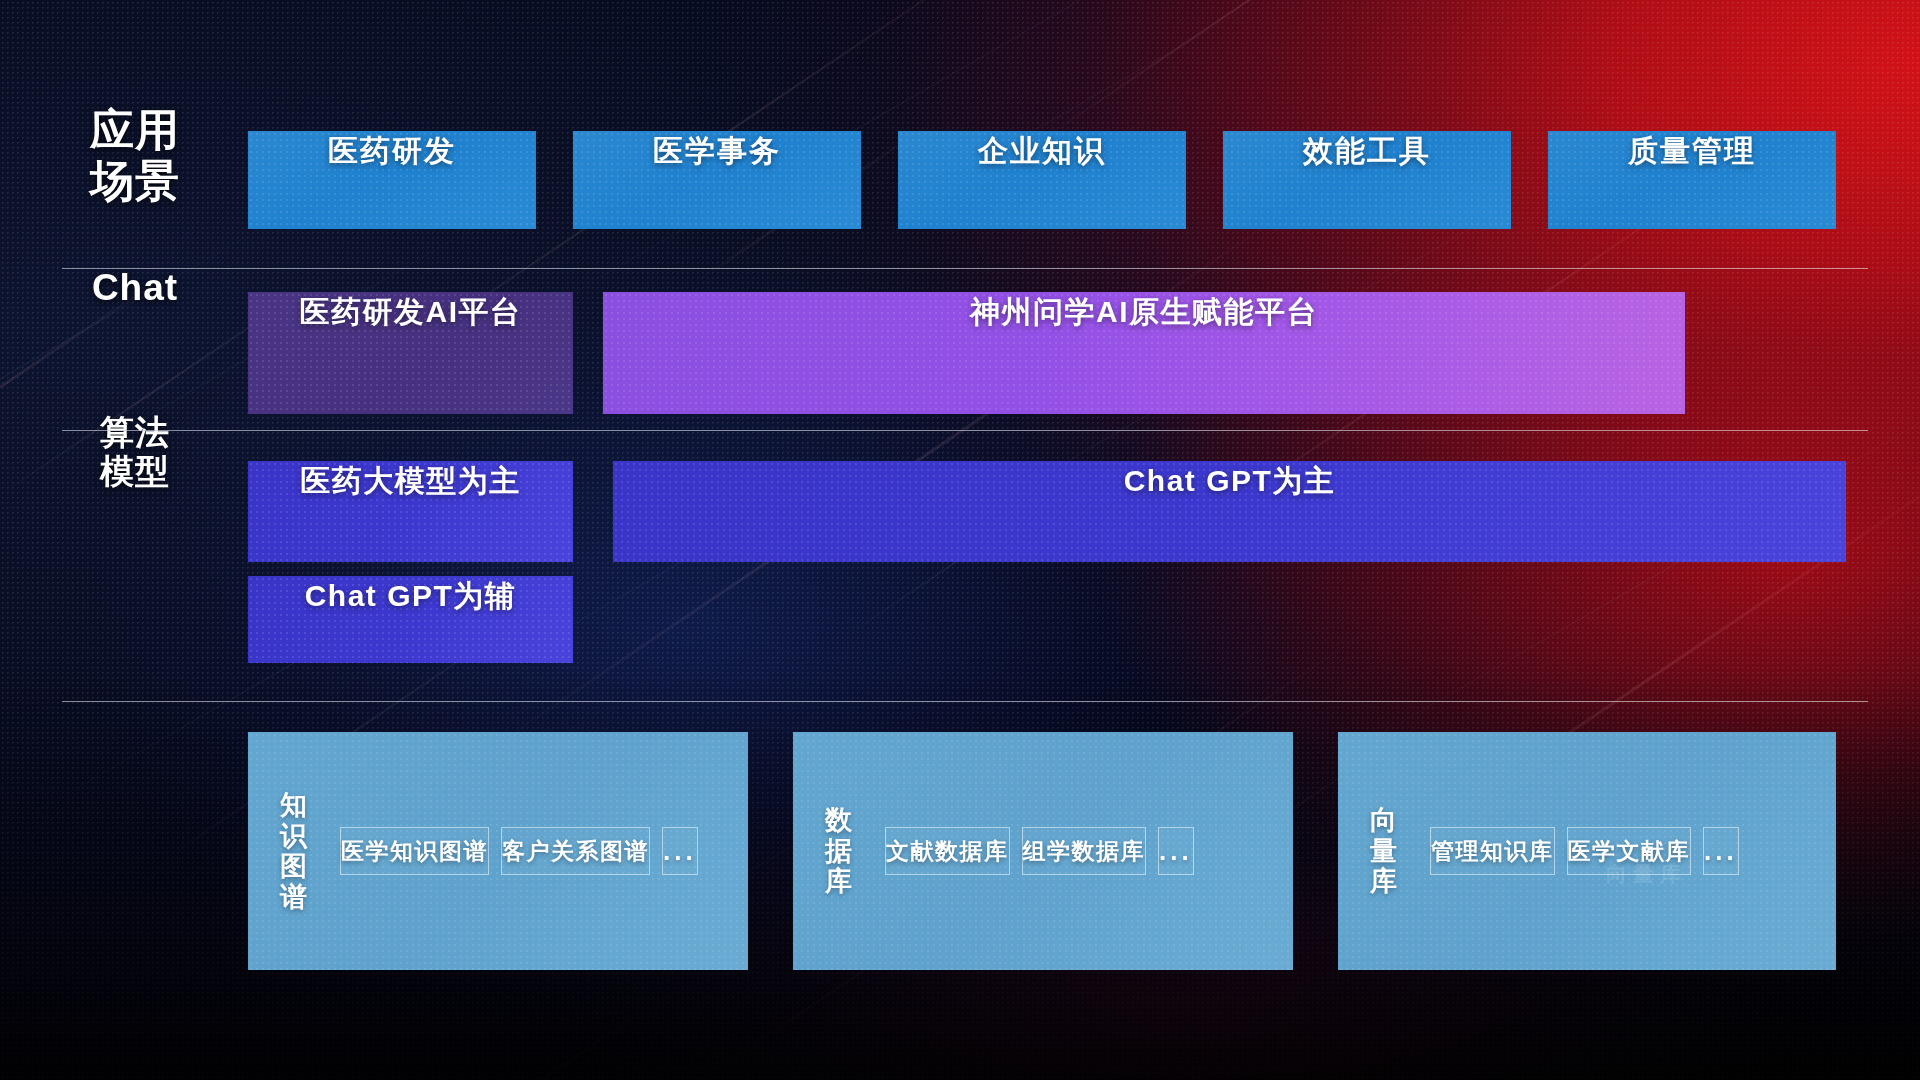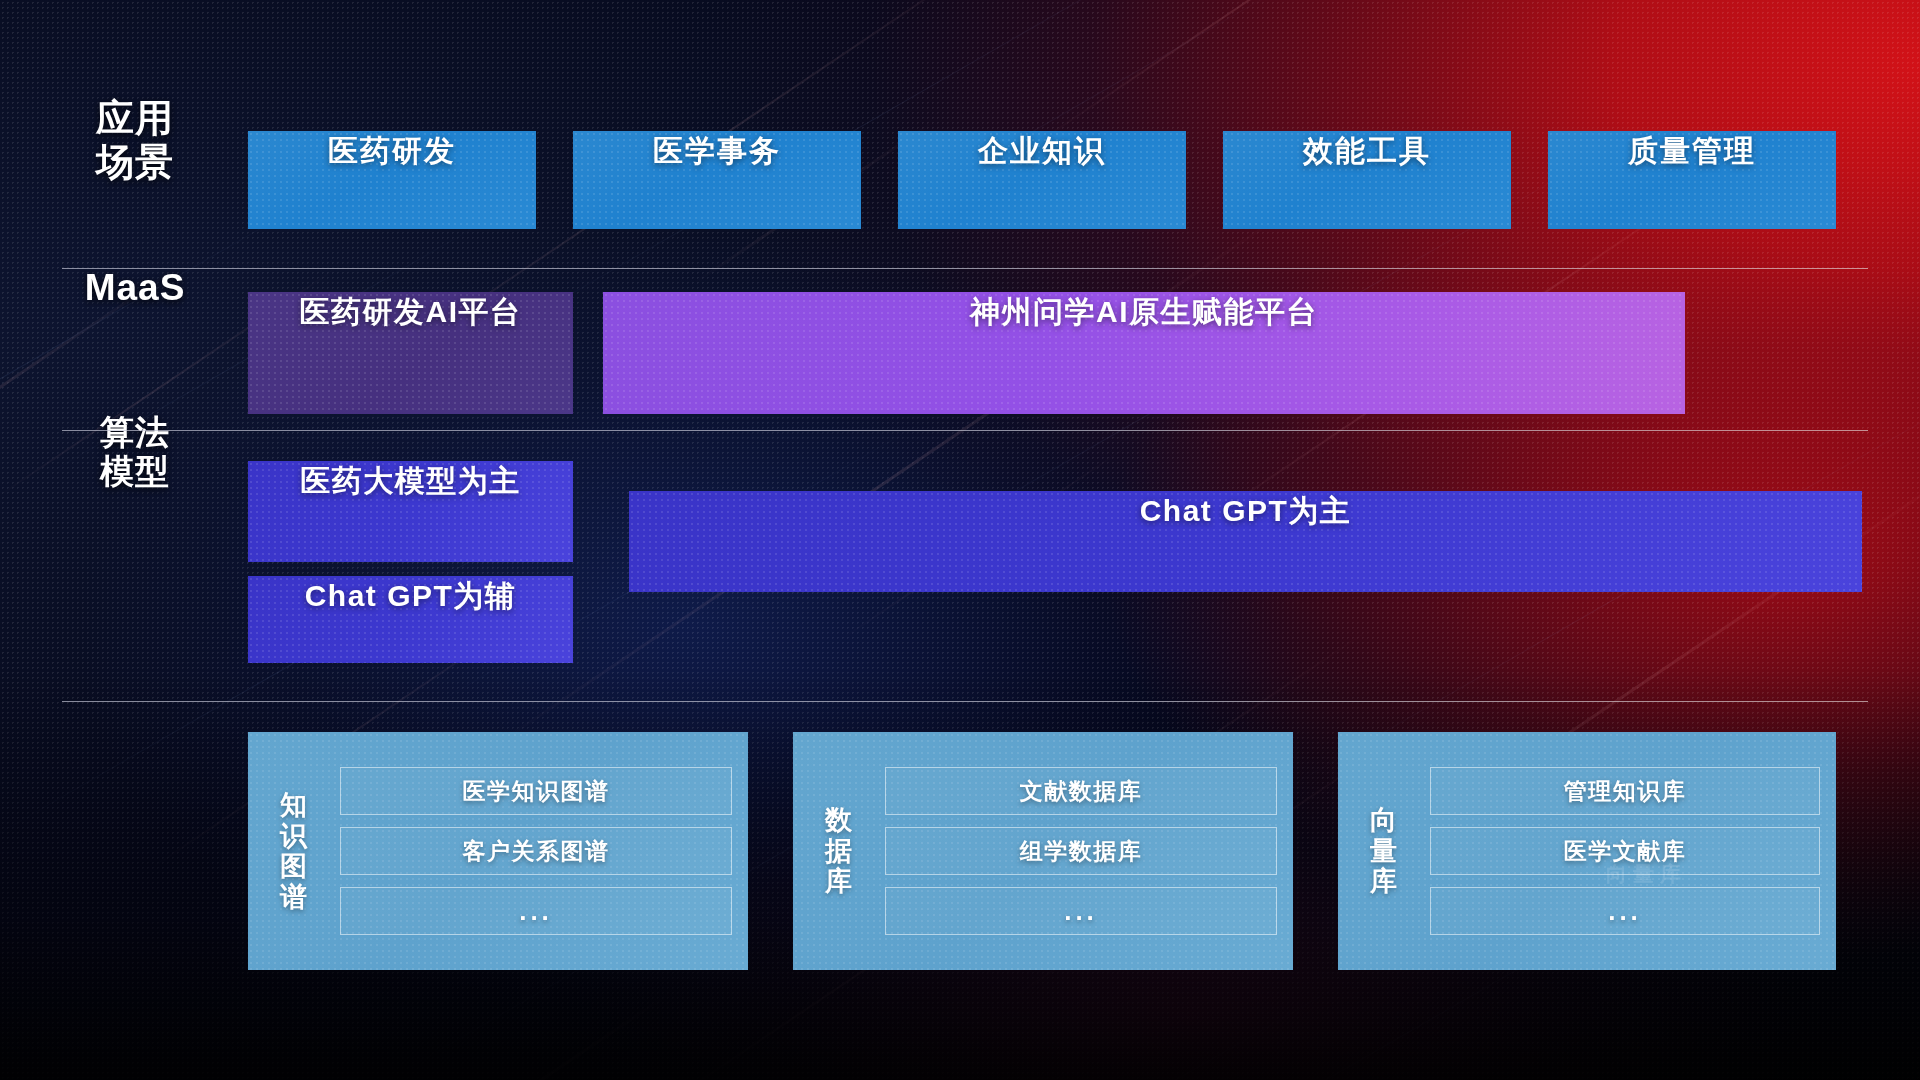--- a/index.html
+++ b/index.html
@@ -119,21 +119,21 @@
     background-size:6px 6px;
   }
   .know-title{
     position:relative;z-index:2;
     width:92px;flex:0 0 92px;
     color:#fff;font-weight:bold;font-size:27px;line-height:1.13;
     text-align:center;letter-spacing:1px;
     text-shadow:0 2px 5px rgba(0,0,0,.35);
     white-space:pre-line;
   }
-  .know-items{position:relative;z-index:2;flex:1;display:flex;flex-direction:column;gap:12px;padding-right:16px;}
+  .know-items{position:relative;z-index:2;flex:1;display:flex;flex-direction:row;gap:12px;padding-right:16px;}
   .know-item{
     height:48px;
     border:1px solid rgba(255,255,255,.52);
     display:flex;align-items:center;justify-content:center;
     color:#ffffff;font-weight:bold;font-size:23px;letter-spacing:1.5px;
     text-shadow:0 2px 5px rgba(0,0,0,.35);
     background:rgba(255,255,255,.035);
   }
   .know-item.ellipsis{font-size:26px;letter-spacing:4px;}
   .watermark{
@@ -182,24 +182,24 @@
       <i style="top: 75%; left: 54%; width: 1000px; opacity: 0.65;"></i>
       <i style="top: 88%; left: 28%; width: 760px; opacity: 0.55;"></i>
       <i style="top: 93%; left: 45%; width: 600px; opacity: 0.45;"></i>
     </div>
   <div class="dots"></div>
   <div class="bg-bottomdark"></div>
 </div>
 
 <div class="stage">
 
-  <div class="row-label" style="left:60px;top:96px;width:150px;font-size:38px;">应用
+  <div class="row-label" style="left:60px;top:104px;width:150px;font-size:44px;">应用
 场景</div>
 
-  <div class="row-label" style="left:60px;top:267px;width:150px;font-size:37px;">MaaS</div>
+  <div class="row-label" style="left:60px;top:267px;width:150px;font-size:37px;">Chat</div>
 
   <div class="row-label" style="left:60px;top:413px;width:150px;font-size:34px;">算法
 模型</div>
 
 
   <div class="divider" style="left:62px;top:268px;width:1806px;"></div>
   <div class="divider" style="left:62px;top:430px;width:1806px;"></div>
   <div class="divider" style="left:62px;top:701px;width:1806px;"></div>
 
   <div class="box app-box" style="left:248px;top:131px;width:288px;height:98px;">
@@ -229,21 +229,21 @@
   </div>
   <div class="box maas-right" style="left:603px;top:292px;width:1082px;height:122px;">
     <div class="dotlay"></div>
       <span>神州问学AI原生赋能平台</span>
   </div>
 
   <div class="box algo-box" style="left:248px;top:461px;width:325px;height:101px;">
     <div class="dotlay"></div>
       <span>医药大模型为主</span>
   </div>
-  <div class="box algo-box" style="left:629px;top:461px;width:1233px;height:101px;margin-top:30px;">
+  <div class="box algo-box" style="left:613px;top:461px;width:1233px;height:101px;">
     <div class="dotlay"></div>
       <span>Chat GPT为主</span>
   </div>
 
   <div class="box algo-box" style="left:248px;top:576px;width:325px;height:87px;">
     <div class="dotlay"></div>
       <span>Chat GPT为辅</span>
   </div>
 
   <div class="know-group" style="left:248px;top:732px;width:500px;height:238px;">

